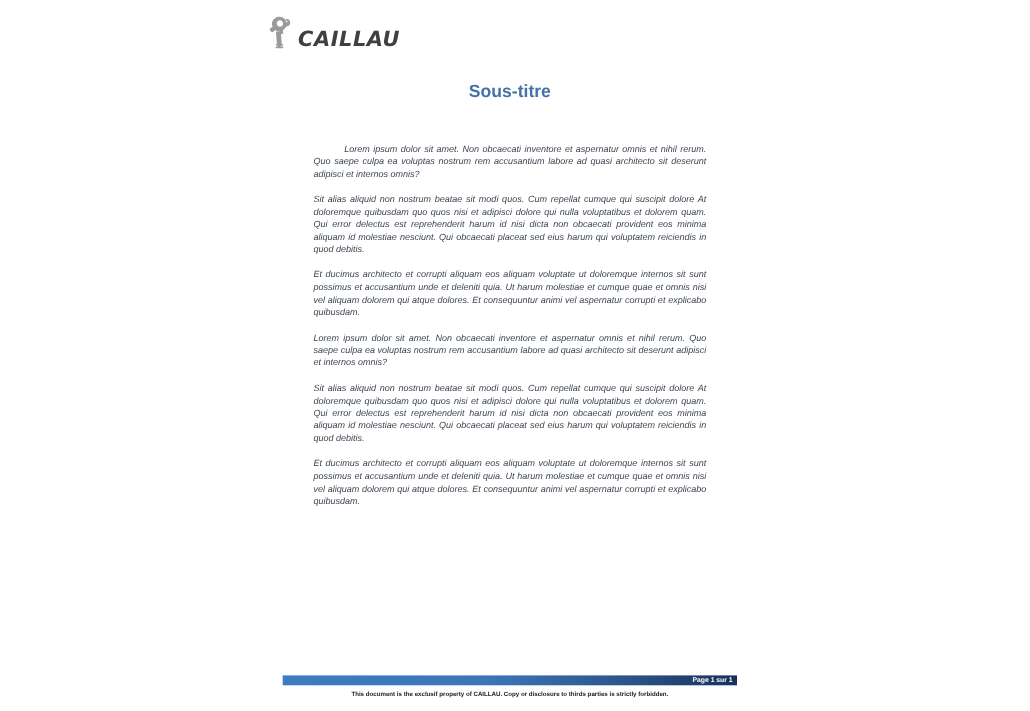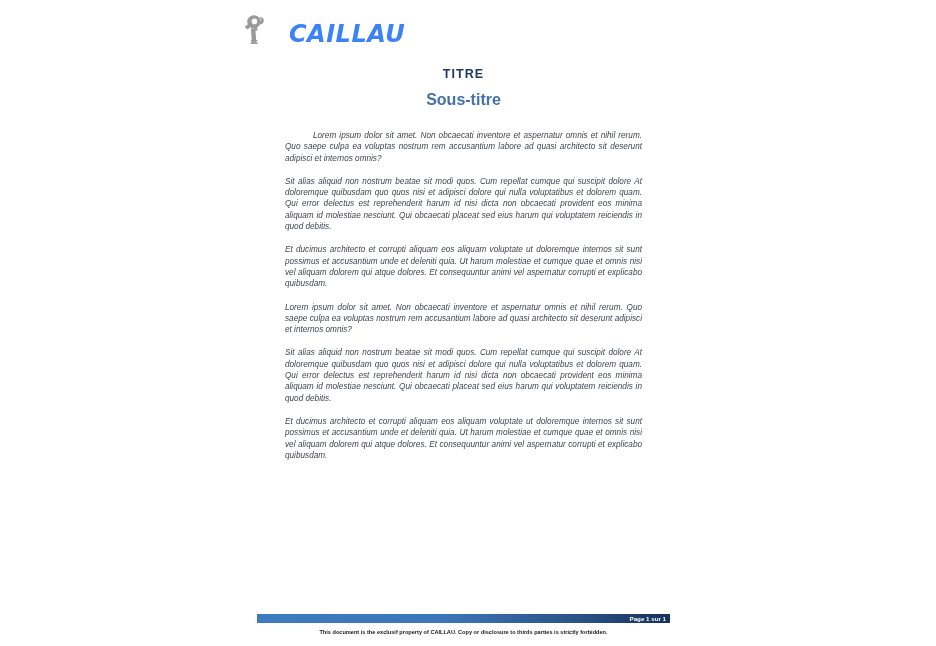--- a/index.html
+++ b/index.html
@@ -38,28 +38,28 @@
     align-items: flex-end;
     height: 38px;
   }
   .logo-mark {
     width: 27px;
     height: 33px;
     flex: 0 0 27px;
     line-height: 0;
   }
   .logo-word {
-    margin-left: 19px;
+    margin-left: 1px;
     margin-bottom: 1px;
     font-family: "DejaVu Sans", sans-serif;
-    font-size: 24px;
+    font-size: 19px;
     font-weight: bold;
     font-style: italic;
     letter-spacing: 0.5px;
-    color: #3b82f6;
+    color: #404040;
     line-height: 1;
     white-space: nowrap;
   }
 
   
   .title-block {
     position: absolute;
     left: 257px;
     top: 66px;
     width: 413px;
@@ -154,21 +154,20 @@
             <rect x="7.9" y="25.9" width="6.4" height="1.5" rx="0.4"></rect>
             <rect x="7.6" y="28.3" width="7" height="1.6" rx="0.4"></rect>
           </g>
         </svg>
       </span>
       <span class="logo-word">CAILLAU</span>
     </div>
   </div>
 
   <div class="title-block">
-    <p class="doc-title">TITRE</p>
     <p class="doc-subtitle">Sous-titre</p>
   </div>
 
   <div class="body-block">
     <p class="para indent">Lorem ipsum dolor sit amet. Non obcaecati inventore et aspernatur omnis et nihil rerum. Quo saepe culpa ea voluptas nostrum rem accusantium labore ad quasi architecto sit deserunt adipisci et internos omnis?</p>
     <p class="para">Sit alias aliquid non nostrum beatae sit modi quos. Cum repellat cumque qui suscipit dolore At doloremque quibusdam quo quos nisi et adipisci dolore qui nulla voluptatibus et dolorem quam. Qui error delectus est reprehenderit harum id nisi dicta non obcaecati provident eos minima aliquam id molestiae nesciunt. Qui obcaecati placeat sed eius harum qui voluptatem reiciendis in quod debitis.</p>
     <p class="para">Et ducimus architecto et corrupti aliquam eos aliquam voluptate ut doloremque internos sit sunt possimus et accusantium unde et deleniti quia. Ut harum molestiae et cumque quae et omnis nisi vel aliquam dolorem qui atque dolores. Et consequuntur animi vel aspernatur corrupti et explicabo quibusdam.</p>
     <p class="para">Lorem ipsum dolor sit amet. Non obcaecati inventore et aspernatur omnis et nihil rerum. Quo saepe culpa ea voluptas nostrum rem accusantium labore ad quasi architecto sit deserunt adipisci et internos omnis?</p>
     <p class="para">Sit alias aliquid non nostrum beatae sit modi quos. Cum repellat cumque qui suscipit dolore At doloremque quibusdam quo quos nisi et adipisci dolore qui nulla voluptatibus et dolorem quam. Qui error delectus est reprehenderit harum id nisi dicta non obcaecati provident eos minima aliquam id molestiae nesciunt. Qui obcaecati placeat sed eius harum qui voluptatem reiciendis in quod debitis.</p>
     <p class="para">Et ducimus architecto et corrupti aliquam eos aliquam voluptate ut doloremque internos sit sunt possimus et accusantium unde et deleniti quia. Ut harum molestiae et cumque quae et omnis nisi vel aliquam dolorem qui atque dolores. Et consequuntur animi vel aspernatur corrupti et explicabo quibusdam.</p>

